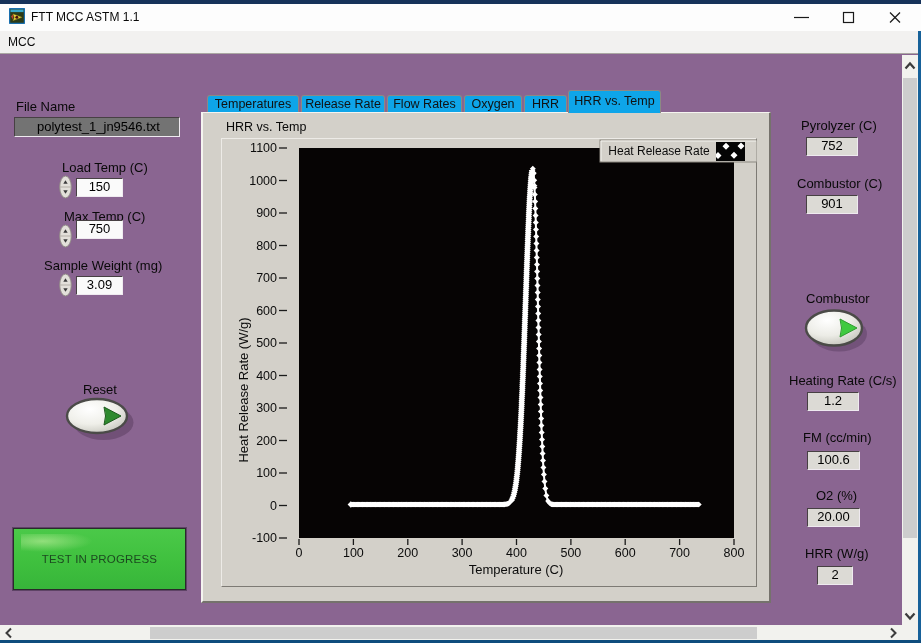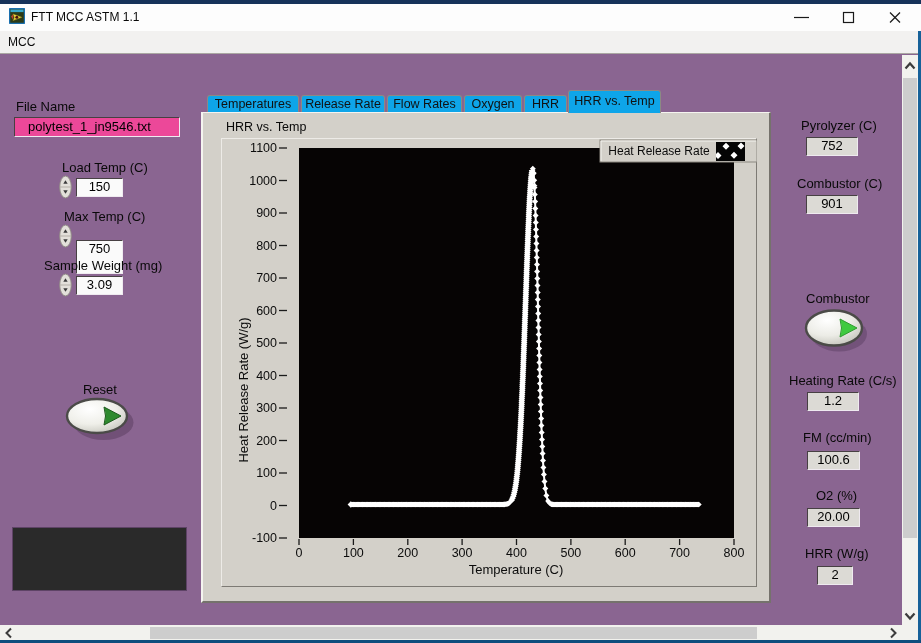--- a/index.html
+++ b/index.html
@@ -26,26 +26,26 @@
     <line x1="14" y1="13.5" x2="29" y2="13.5" stroke="#1a1a1a" stroke-width="1.2"></line>
     <rect x="63.5" y="8.5" width="10" height="10" fill="none" stroke="#1a1a1a" stroke-width="1.2"></rect>
     <line x1="110" y1="8.5" x2="120" y2="18.5" stroke="#1a1a1a" stroke-width="1.2"></line>
     <line x1="120" y1="8.5" x2="110" y2="18.5" stroke="#1a1a1a" stroke-width="1.2"></line>
   </svg>
 
   <div class="abs" style="left:0;top:31px;width:921px;height:23px;background:#f2f1f0;border-bottom:1px solid #aaa7a2"></div>
   <div class="lbl" style="left:8px;top:35px;font-size:12px">MCC</div>
 
   <div class="lbl" style="left:16px;top:99px">File Name</div>
-  <div class="box wbox" style="left:14px;top:117px;width:166px;height:20px;text-align:left;padding-left:13px;line-height:17px;background:#ec4899">polytest_1_jn9546.txt</div>
+  <div class="box wbox" style="left:14px;top:117px;width:166px;height:20px;text-align:left;padding-left:22px;line-height:17px;background:#737373">polytest_1_jn9546.txt</div>
 
   <div class="lbl" style="left:62px;top:160px">Load Temp (C)</div>
   <div class="box wbox" style="left:76px;top:178px;width:47px;height:19px">150</div>
   <div class="lbl" style="left:64px;top:209px">Max Temp (C)</div>
-  <div class="box wbox" style="left:76px;top:240px;width:47px;height:34px">750</div>
+  <div class="box wbox" style="left:76px;top:220px;width:47px;height:19px">750</div>
   <div class="lbl" style="left:44px;top:258px">Sample Weight (mg)</div>
   <div class="box wbox" style="left:76px;top:276px;width:47px;height:19px">3.09</div>
 
   <svg class="abs" style="left:58px;top:175px" width="15" height="24" viewBox="0 0 15 24">
     <ellipse cx="7.5" cy="12" rx="5.8" ry="11" fill="#e3e0da" stroke="#938e88" stroke-width="1"></ellipse>
     <line x1="2" y1="12" x2="13" y2="12" stroke="#aaa49d" stroke-width="0.8"></line>
     <path d="M7.5 5.2 L9.7 8.8 L5.3 8.8 Z" fill="#3a3a3a"></path>
       <path d="M7.5 18.8 L9.7 15.2 L5.3 15.2 Z" fill="#3a3a3a"></path>
   </svg>
   <svg class="abs" style="left:58px;top:224px" width="15" height="24" viewBox="0 0 15 24">
@@ -69,20 +69,24 @@
           <stop offset="55%" stop-color="#efefe9"></stop>
           <stop offset="100%" stop-color="#c3c3ba"></stop>
     </radialGradient>
       </defs>
     <ellipse cx="40" cy="23" rx="30" ry="17.5" fill="#5c3f63" opacity="0.55" transform="translate(3.5,4.5)"></ellipse>
     <ellipse cx="37" cy="21" rx="30" ry="17" fill="url(#ogr)" stroke="#4b4b48" stroke-width="2.4"></ellipse>
     <path d="M44 12 L61 21 L44 30 Q47 21 44 12 Z" fill="#2e8a2e" stroke="#1c5a1c" stroke-width="1"></path>
   </svg>
 
   <div class="abs" style="left:12px;top:527px;width:175px;height:64px;background:#2a2a2a;border:1px solid #5e4366"></div>
+  <div class="abs" style="left:14px;top:529px;width:171px;height:60px;background:linear-gradient(180deg,#4bc949 0%,#3fc03e 55%,#37b53a 100%)">
+    <div class="abs" style="left:7px;top:5px;width:72px;height:18px;background:radial-gradient(ellipse at 30% 40%,rgba(195,240,160,.6),rgba(195,240,160,0) 70%)"></div>
+    <div style="position:absolute;left:0;top:0;width:100%;height:100%;display:flex;align-items:center;justify-content:center;color:#1c4a20;font-size:11.5px;letter-spacing:0.2px">TEST IN PROGRESS</div>
+  </div>
 
   <div class="abs" style="left:201px;top:112px;width:570px;height:491px;background:#d3d0c9;border-top:1px solid #f5f4f0;border-left:2px solid #f5f4f0;border-right:2px solid #75726c;border-bottom:2px solid #75726c"></div>
   <div class="tab" style="left:207px;width:92px">Temperatures</div>
   <div class="tab" style="left:301px;width:84px">Release Rate</div>
   <div class="tab" style="left:387px;width:75px">Flow Rates</div>
   <div class="tab" style="left:464px;width:58px">Oxygen</div>
   <div class="tab" style="left:524px;width:43px">HRR</div>
   <div class="tab" style="left:568px;top:90px;width:93px;height:23px;line-height:20px;font-size:12.5px;z-index:3">HRR vs. Temp</div>
   <div class="lbl" style="left:226px;top:120px;font-size:12.5px">HRR vs. Temp</div>
 

